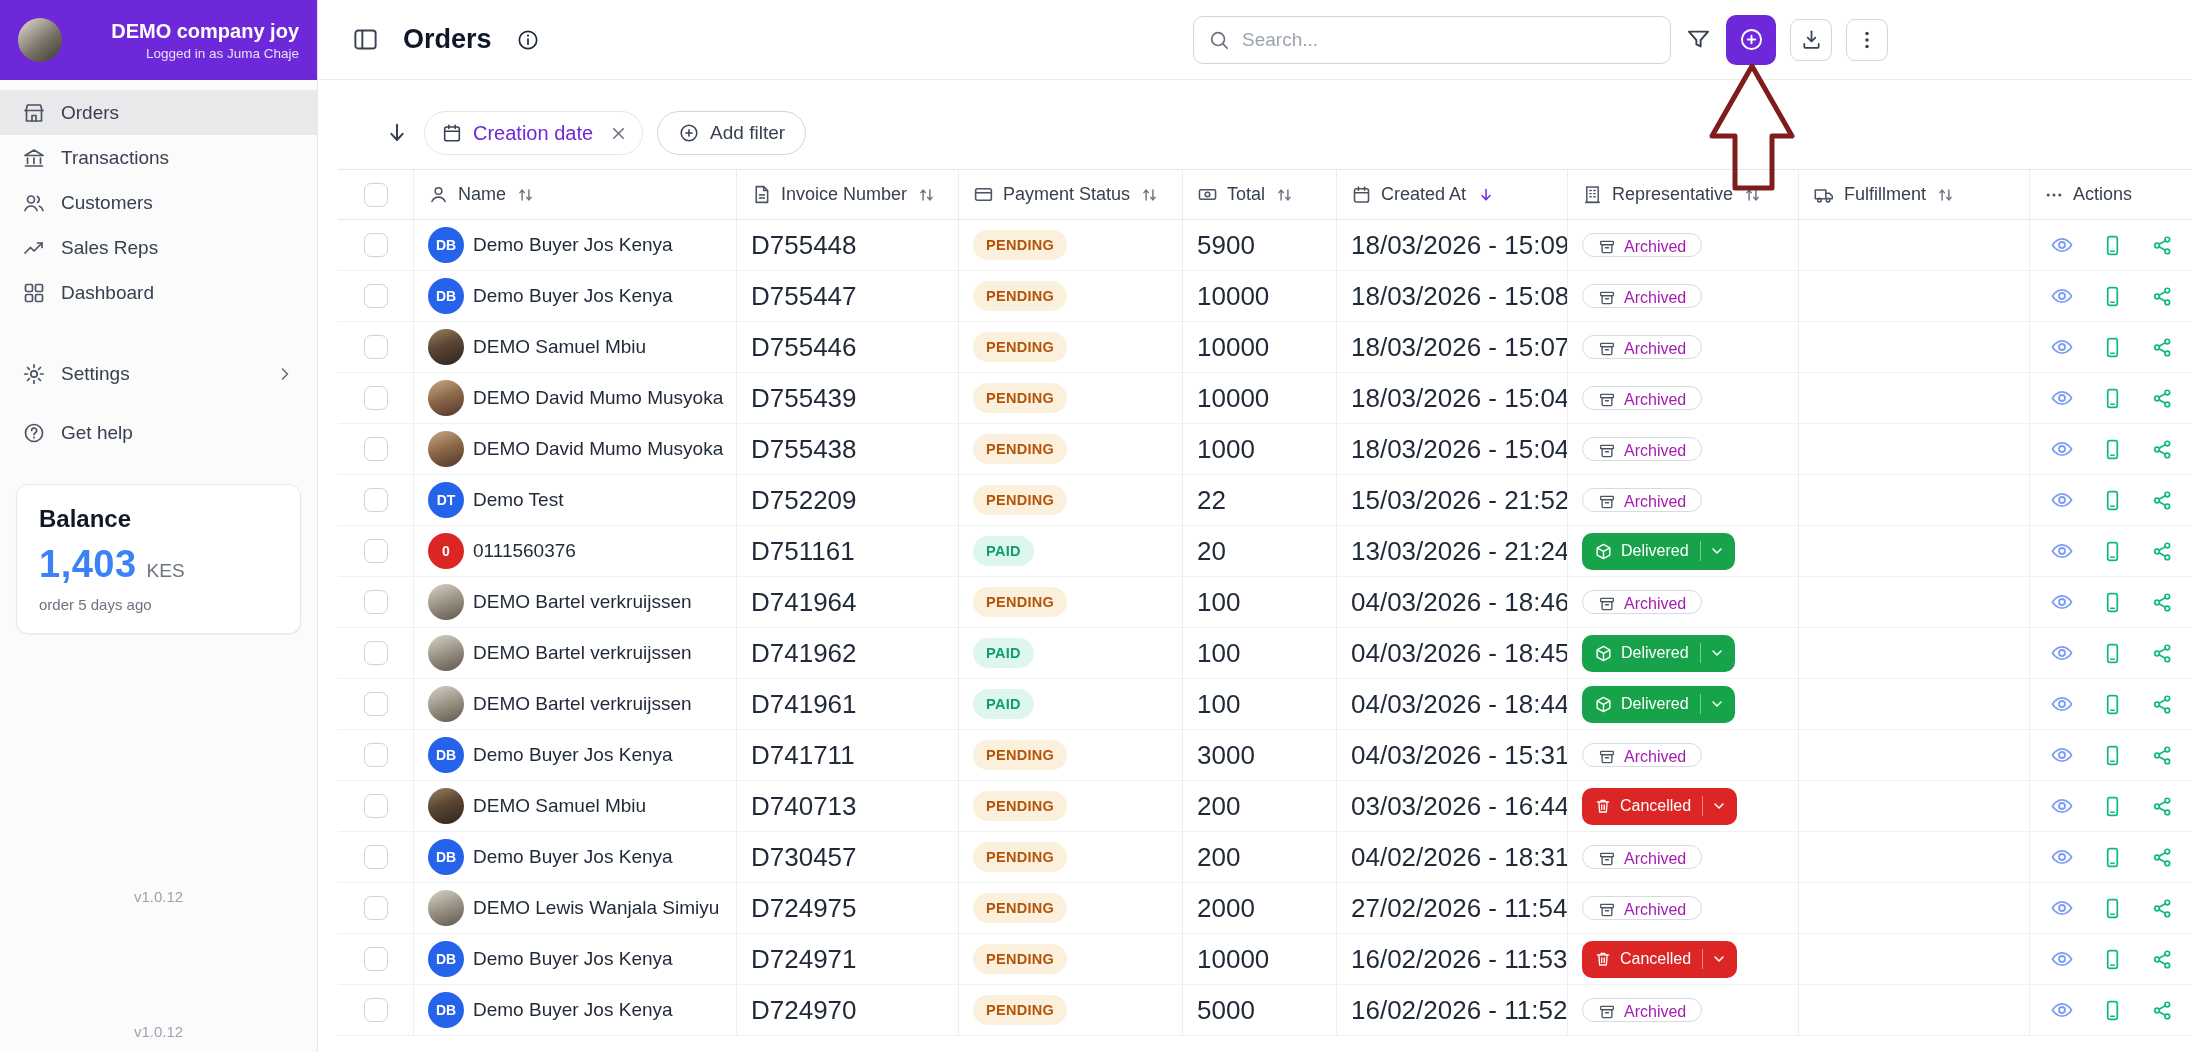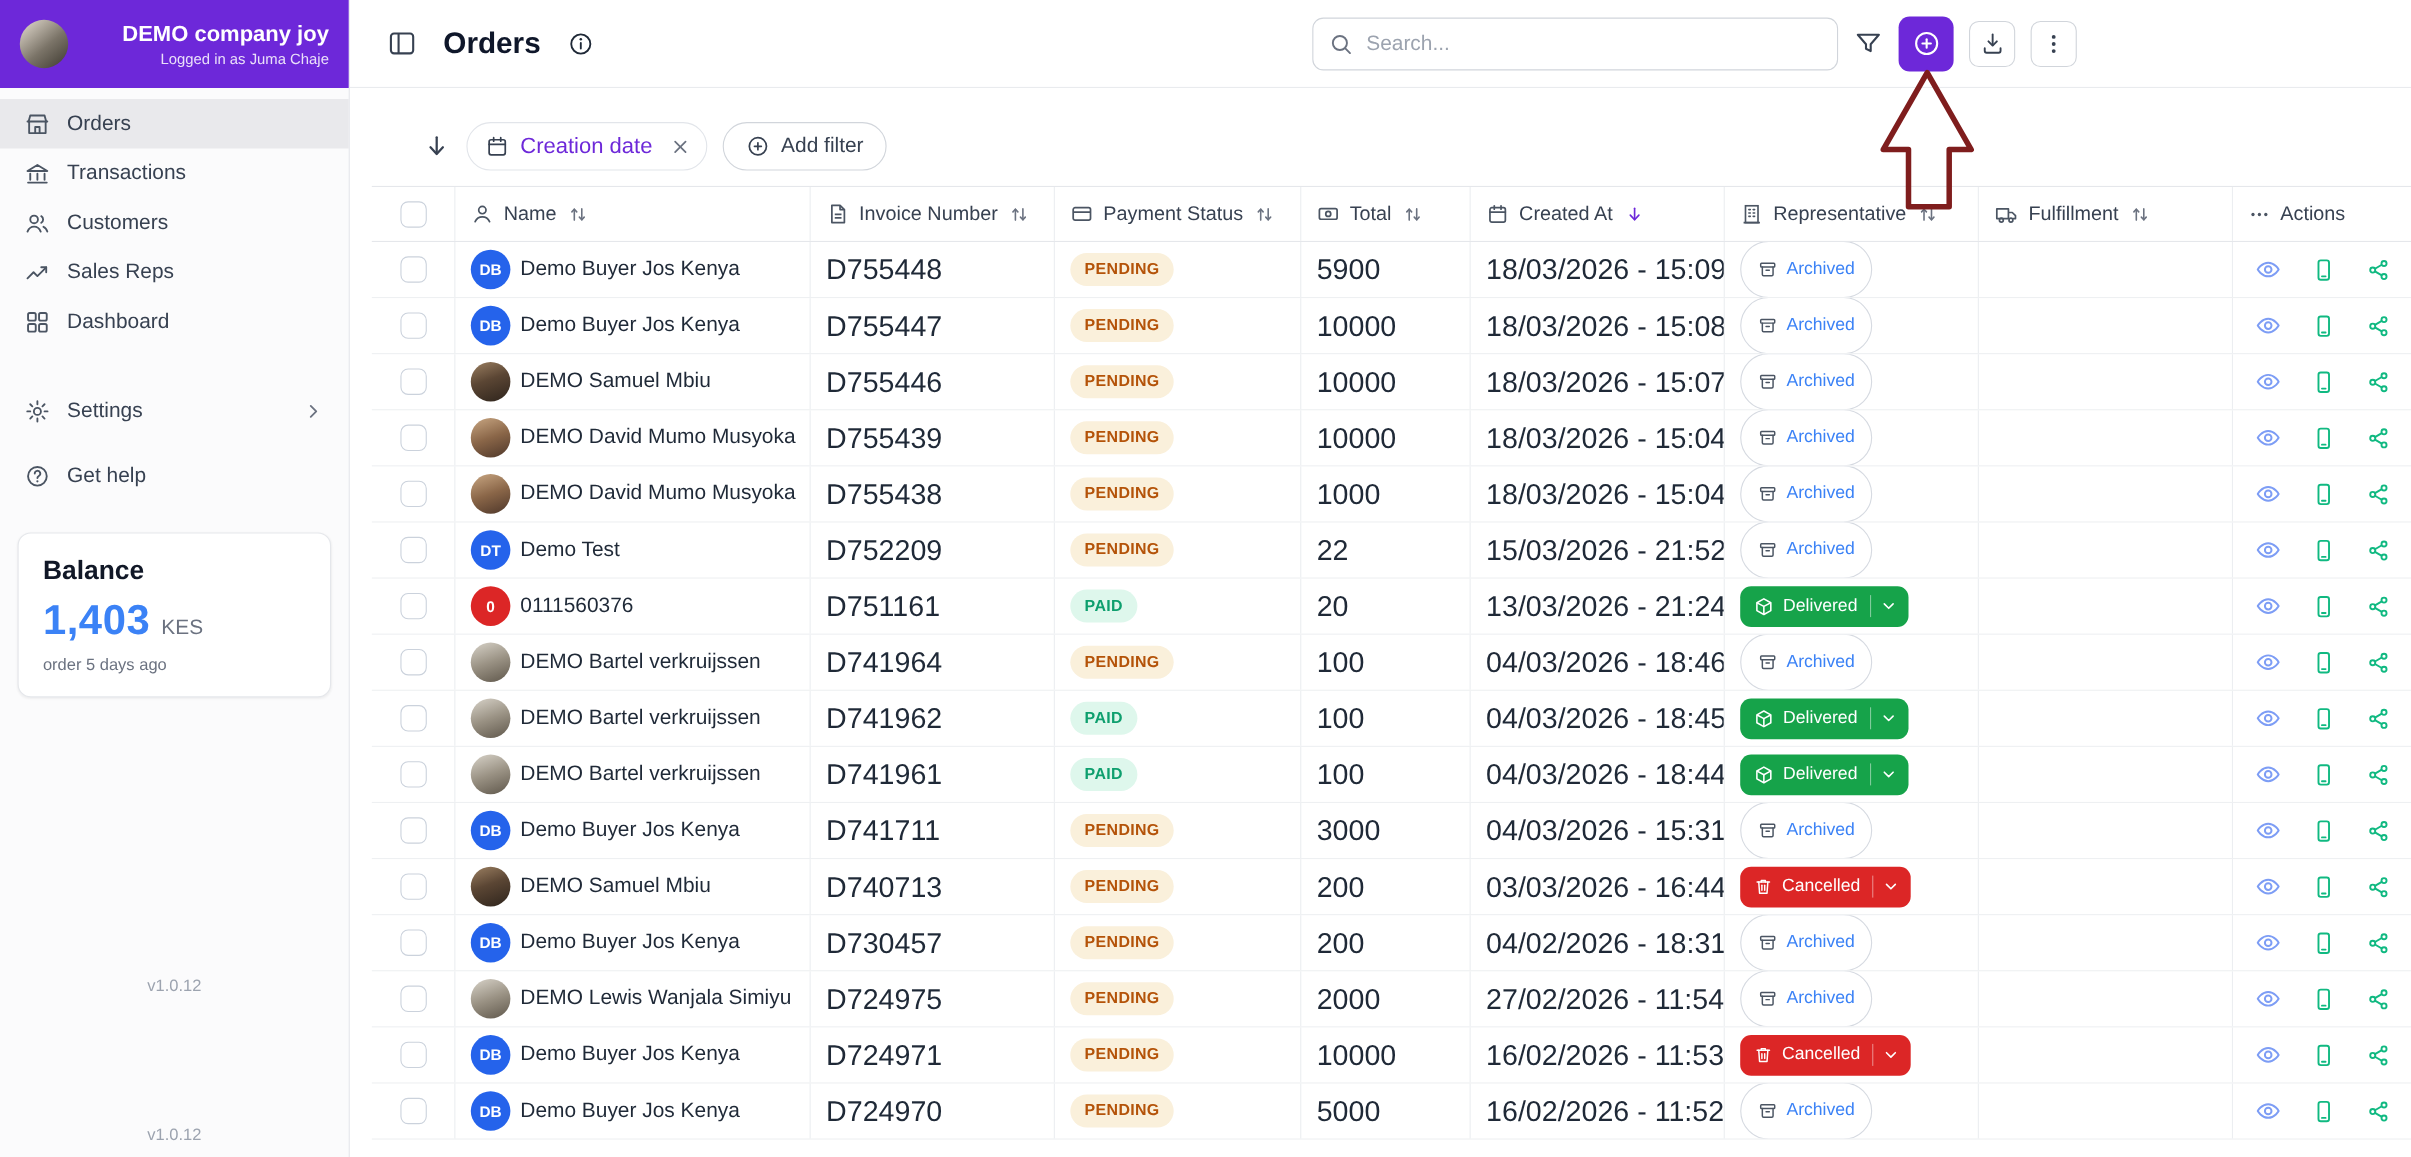--- a/index.html
+++ b/index.html
@@ -82,22 +82,22 @@
     align-items:center;justify-content:center;font-size:14px;font-weight:700;color:#fff;}
   .avatar-sm.ph-dark{background:linear-gradient(160deg,#9c8062 0%,#5b4634 45%,#2e241c 100%);}
   .avatar-sm.ph-tan{background:linear-gradient(160deg,#c9a783 0%,#8a6648 50%,#4e372a 100%);}
   .avatar-sm.ph-light{background:linear-gradient(160deg,#d8d3c9 0%,#9a9284 50%,#5f574b 100%);}
   .name-text{font-size:19px;color:#1f2937;white-space:nowrap;}
   .cell-text{font-size:26px;color:#1f2937;white-space:nowrap;}
   .badge{display:inline-flex;align-items:center;height:30px;padding:0 13px;border-radius:999px;
     font-size:14.5px;font-weight:600;letter-spacing:.3px;}
   .badge.pending{background:var(--pending-bg,#faf0db);color:var(--pending-text,#b45309);}
   .badge.paid{background:var(--paid-bg,#def7ec);color:var(--paid-text,#0e9f6e);}
-  .pill-archived{display:inline-flex;align-items:center;gap:8px;height:52px;padding:0 15px;
-    border:1px solid #d6dae1;border-radius:999px;background:#fff;font-size:16px;color:#3b82f6;}
+  .pill-archived{display:inline-flex;align-items:flex-end;gap:8px;height:24px;padding:0 15px;
+    border:1px solid #d6dae1;border-radius:999px;background:#fff;font-size:16px;color:#a21caf;}
   .ff-btn{display:inline-flex;align-items:center;height:37px;border:none;border-radius:10px;
     color:#fff;padding:0 10px 0 12px;gap:8px;font-size:16px;font-weight:500;font-family:inherit;cursor:pointer;}
   .ff-btn.delivered{background:var(--delivered-green,#16a34a);}
   .ff-btn.cancelled{background:var(--cancelled-red,#dc2626);}
   .ff-div{width:1px;height:20px;background:rgba(255,255,255,.45);margin-left:3px;}
   .ff-ic{display:inline-flex;}
   .act-btn{display:inline-flex;cursor:pointer;}
   .act-btn.eye{color:var(--action-blue,#7d9df5);}
   .act-btn.green{color:var(--action-green,#10b981);}
 

